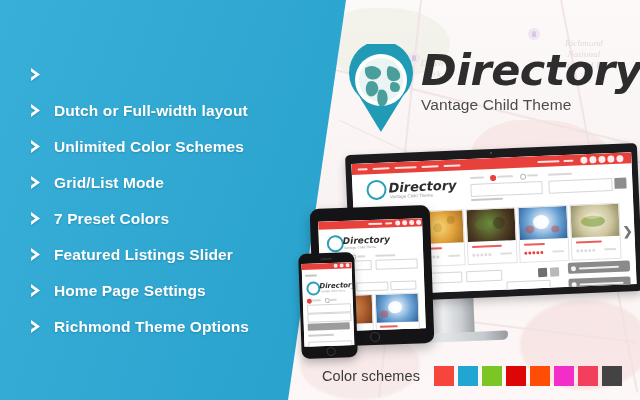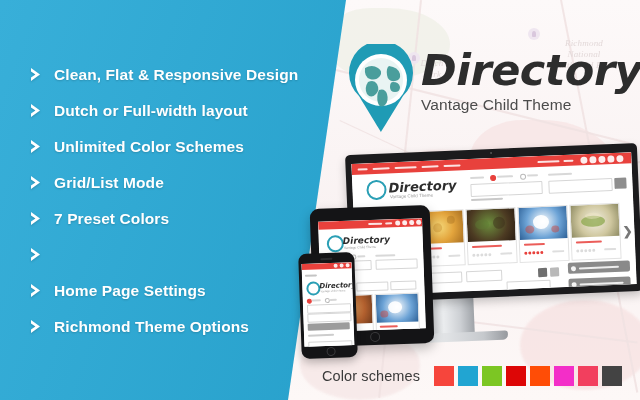--- a/index.html
+++ b/index.html
@@ -158,21 +158,20 @@
   <div class="bluepanel-sh"></div>
 
   <div class="features">
 
     <div class="feat">
       <span class="chev">
         <svg width="17" height="17" viewBox="0 0 17 17">
             <path d="M3 2 L12 8.5 L3 15 L3 11.6 L7.4 8.5 L3 5.4 Z" fill="#ffffff"></path>
           </svg>
       </span>
-      <span class="feat-label">Clean, Flat &amp; Responsive Design</span>
     </div>
 
     <div class="feat">
       <span class="chev">
         <svg width="17" height="17" viewBox="0 0 17 17">
             <path d="M3 2 L12 8.5 L3 15 L3 11.6 L7.4 8.5 L3 5.4 Z" fill="#ffffff"></path>
           </svg>
       </span>
       <span class="feat-label">Dutch or Full-width layout</span>
     </div>
@@ -203,20 +202,21 @@
       </span>
       <span class="feat-label">7 Preset Colors</span>
     </div>
 
     <div class="feat">
       <span class="chev">
         <svg width="17" height="17" viewBox="0 0 17 17">
             <path d="M3 2 L12 8.5 L3 15 L3 11.6 L7.4 8.5 L3 5.4 Z" fill="#ffffff"></path>
           </svg>
       </span>
+      <span class="feat-label">Featured Listings Slider</span>
     </div>
 
     <div class="feat">
       <span class="chev">
         <svg width="17" height="17" viewBox="0 0 17 17">
             <path d="M3 2 L12 8.5 L3 15 L3 11.6 L7.4 8.5 L3 5.4 Z" fill="#ffffff"></path>
           </svg>
       </span>
       <span class="feat-label">Home Page Settings</span>
     </div>

